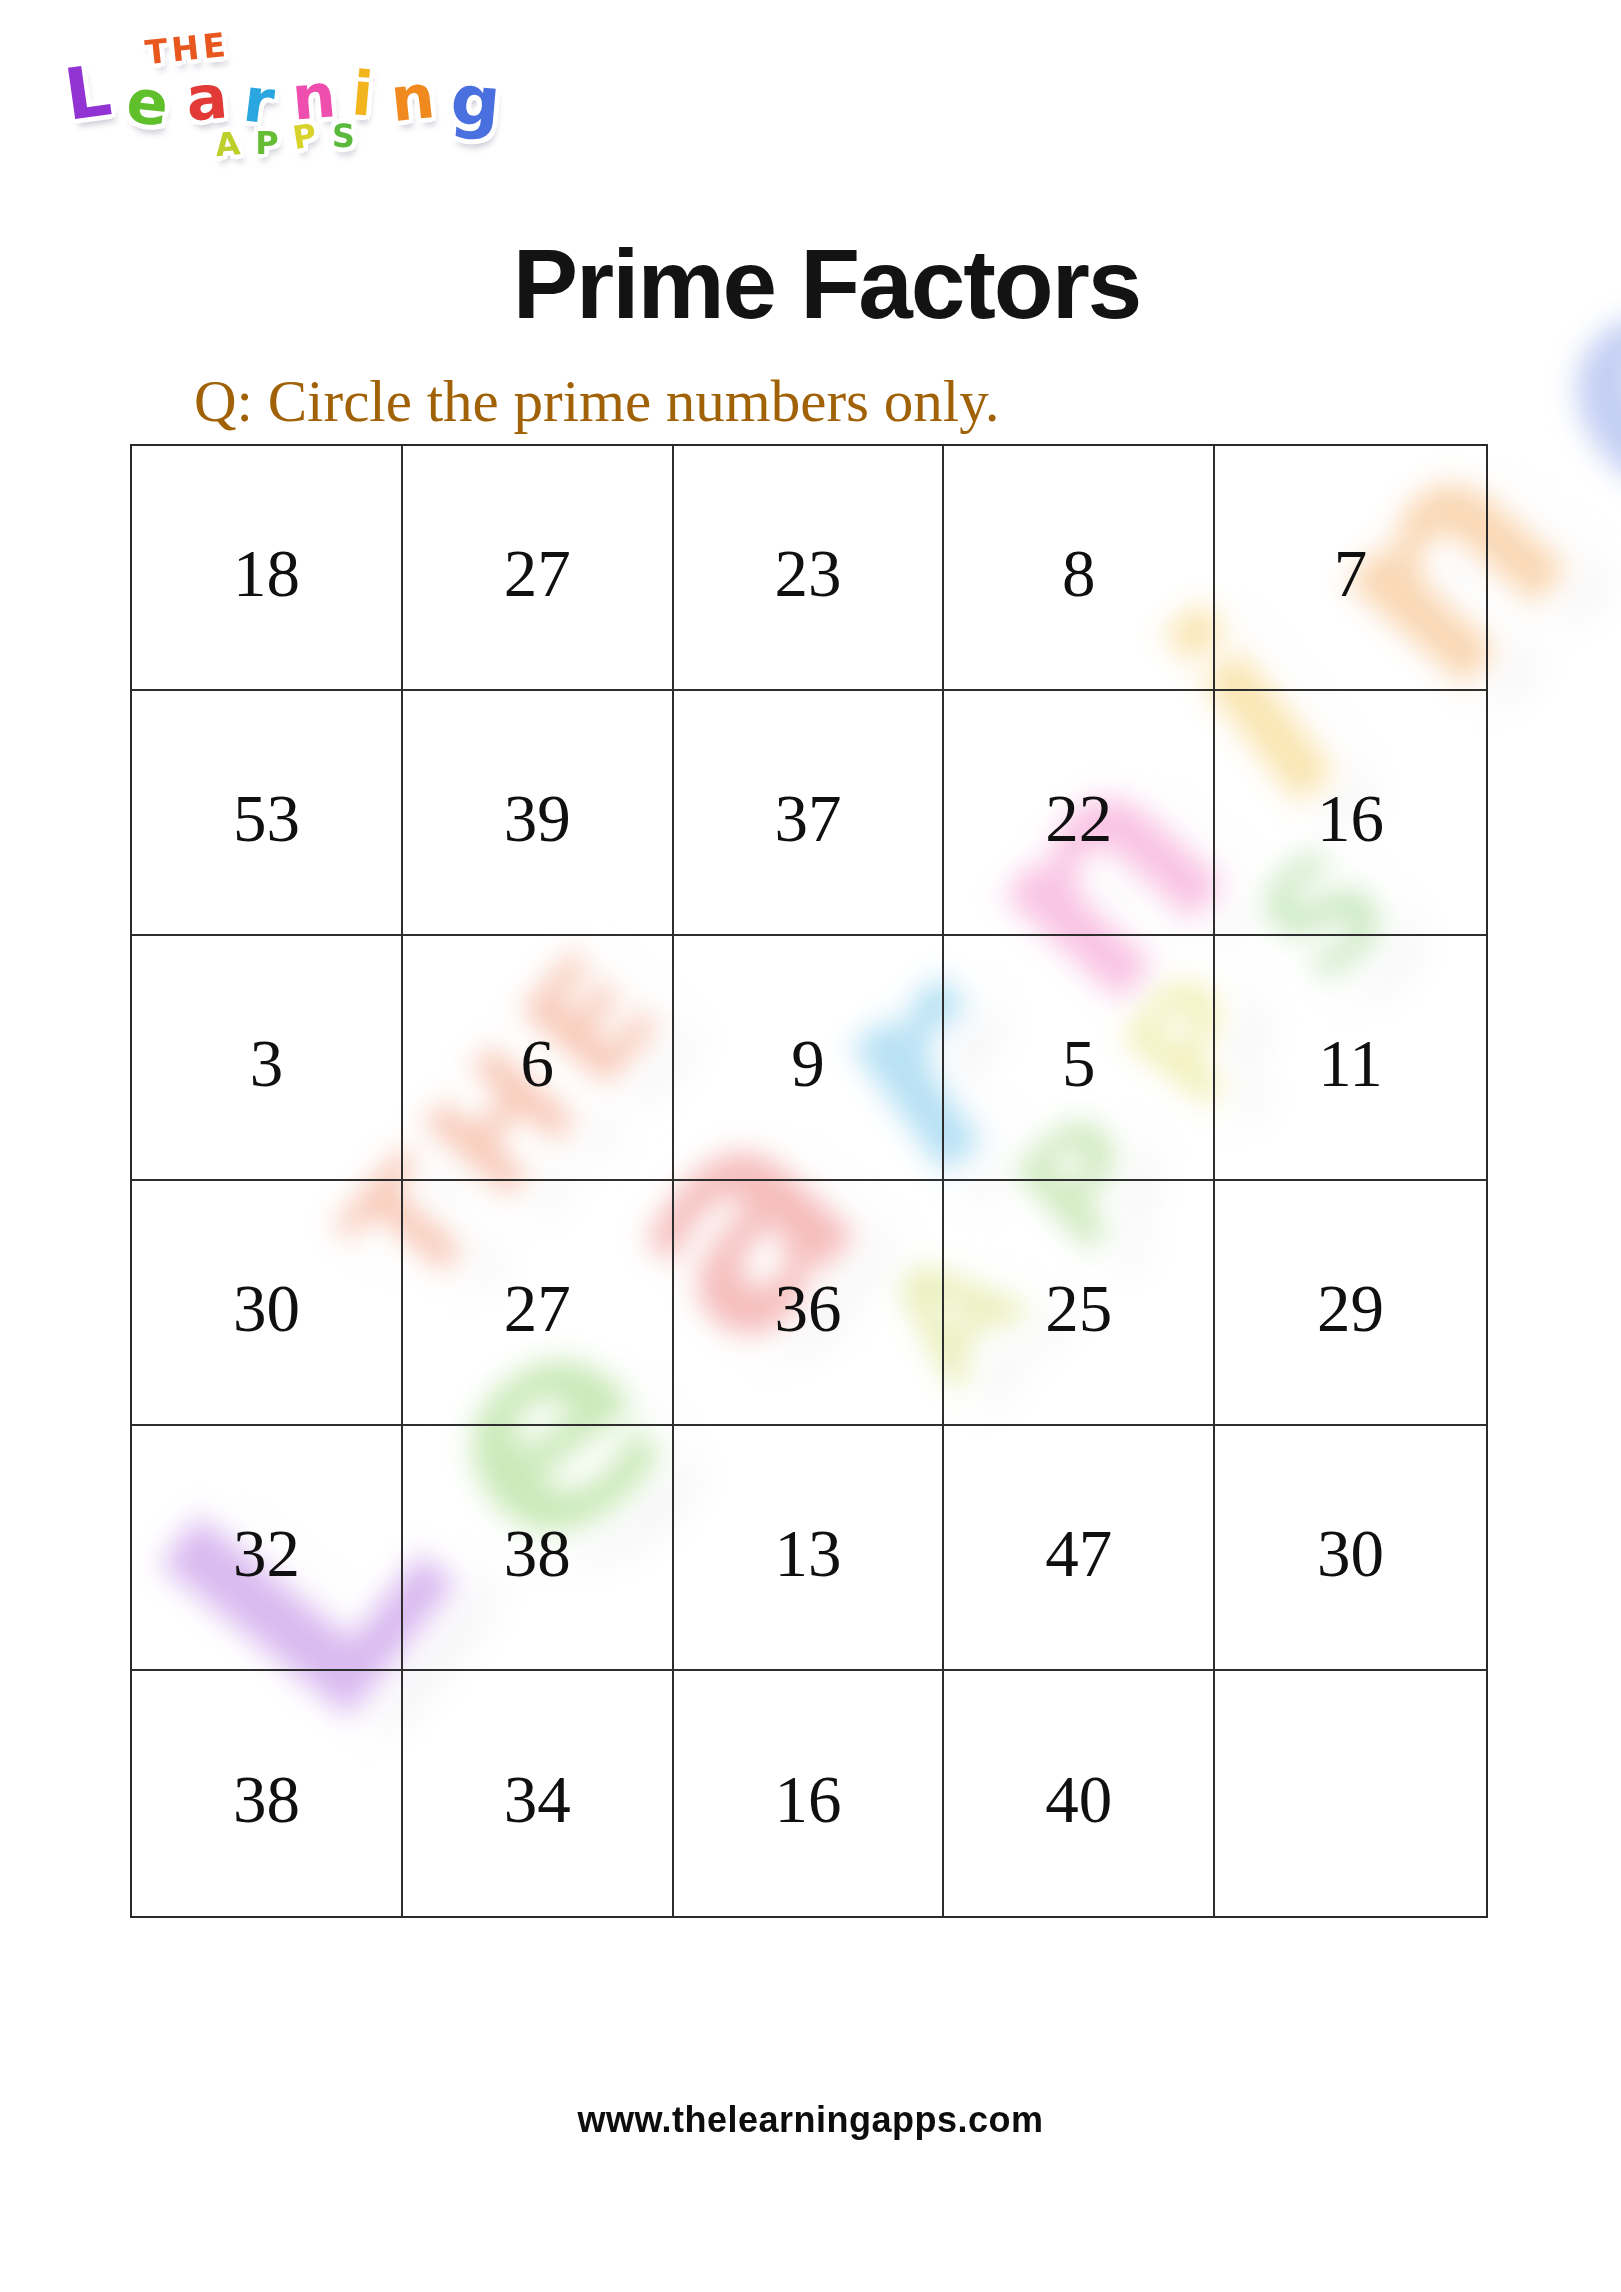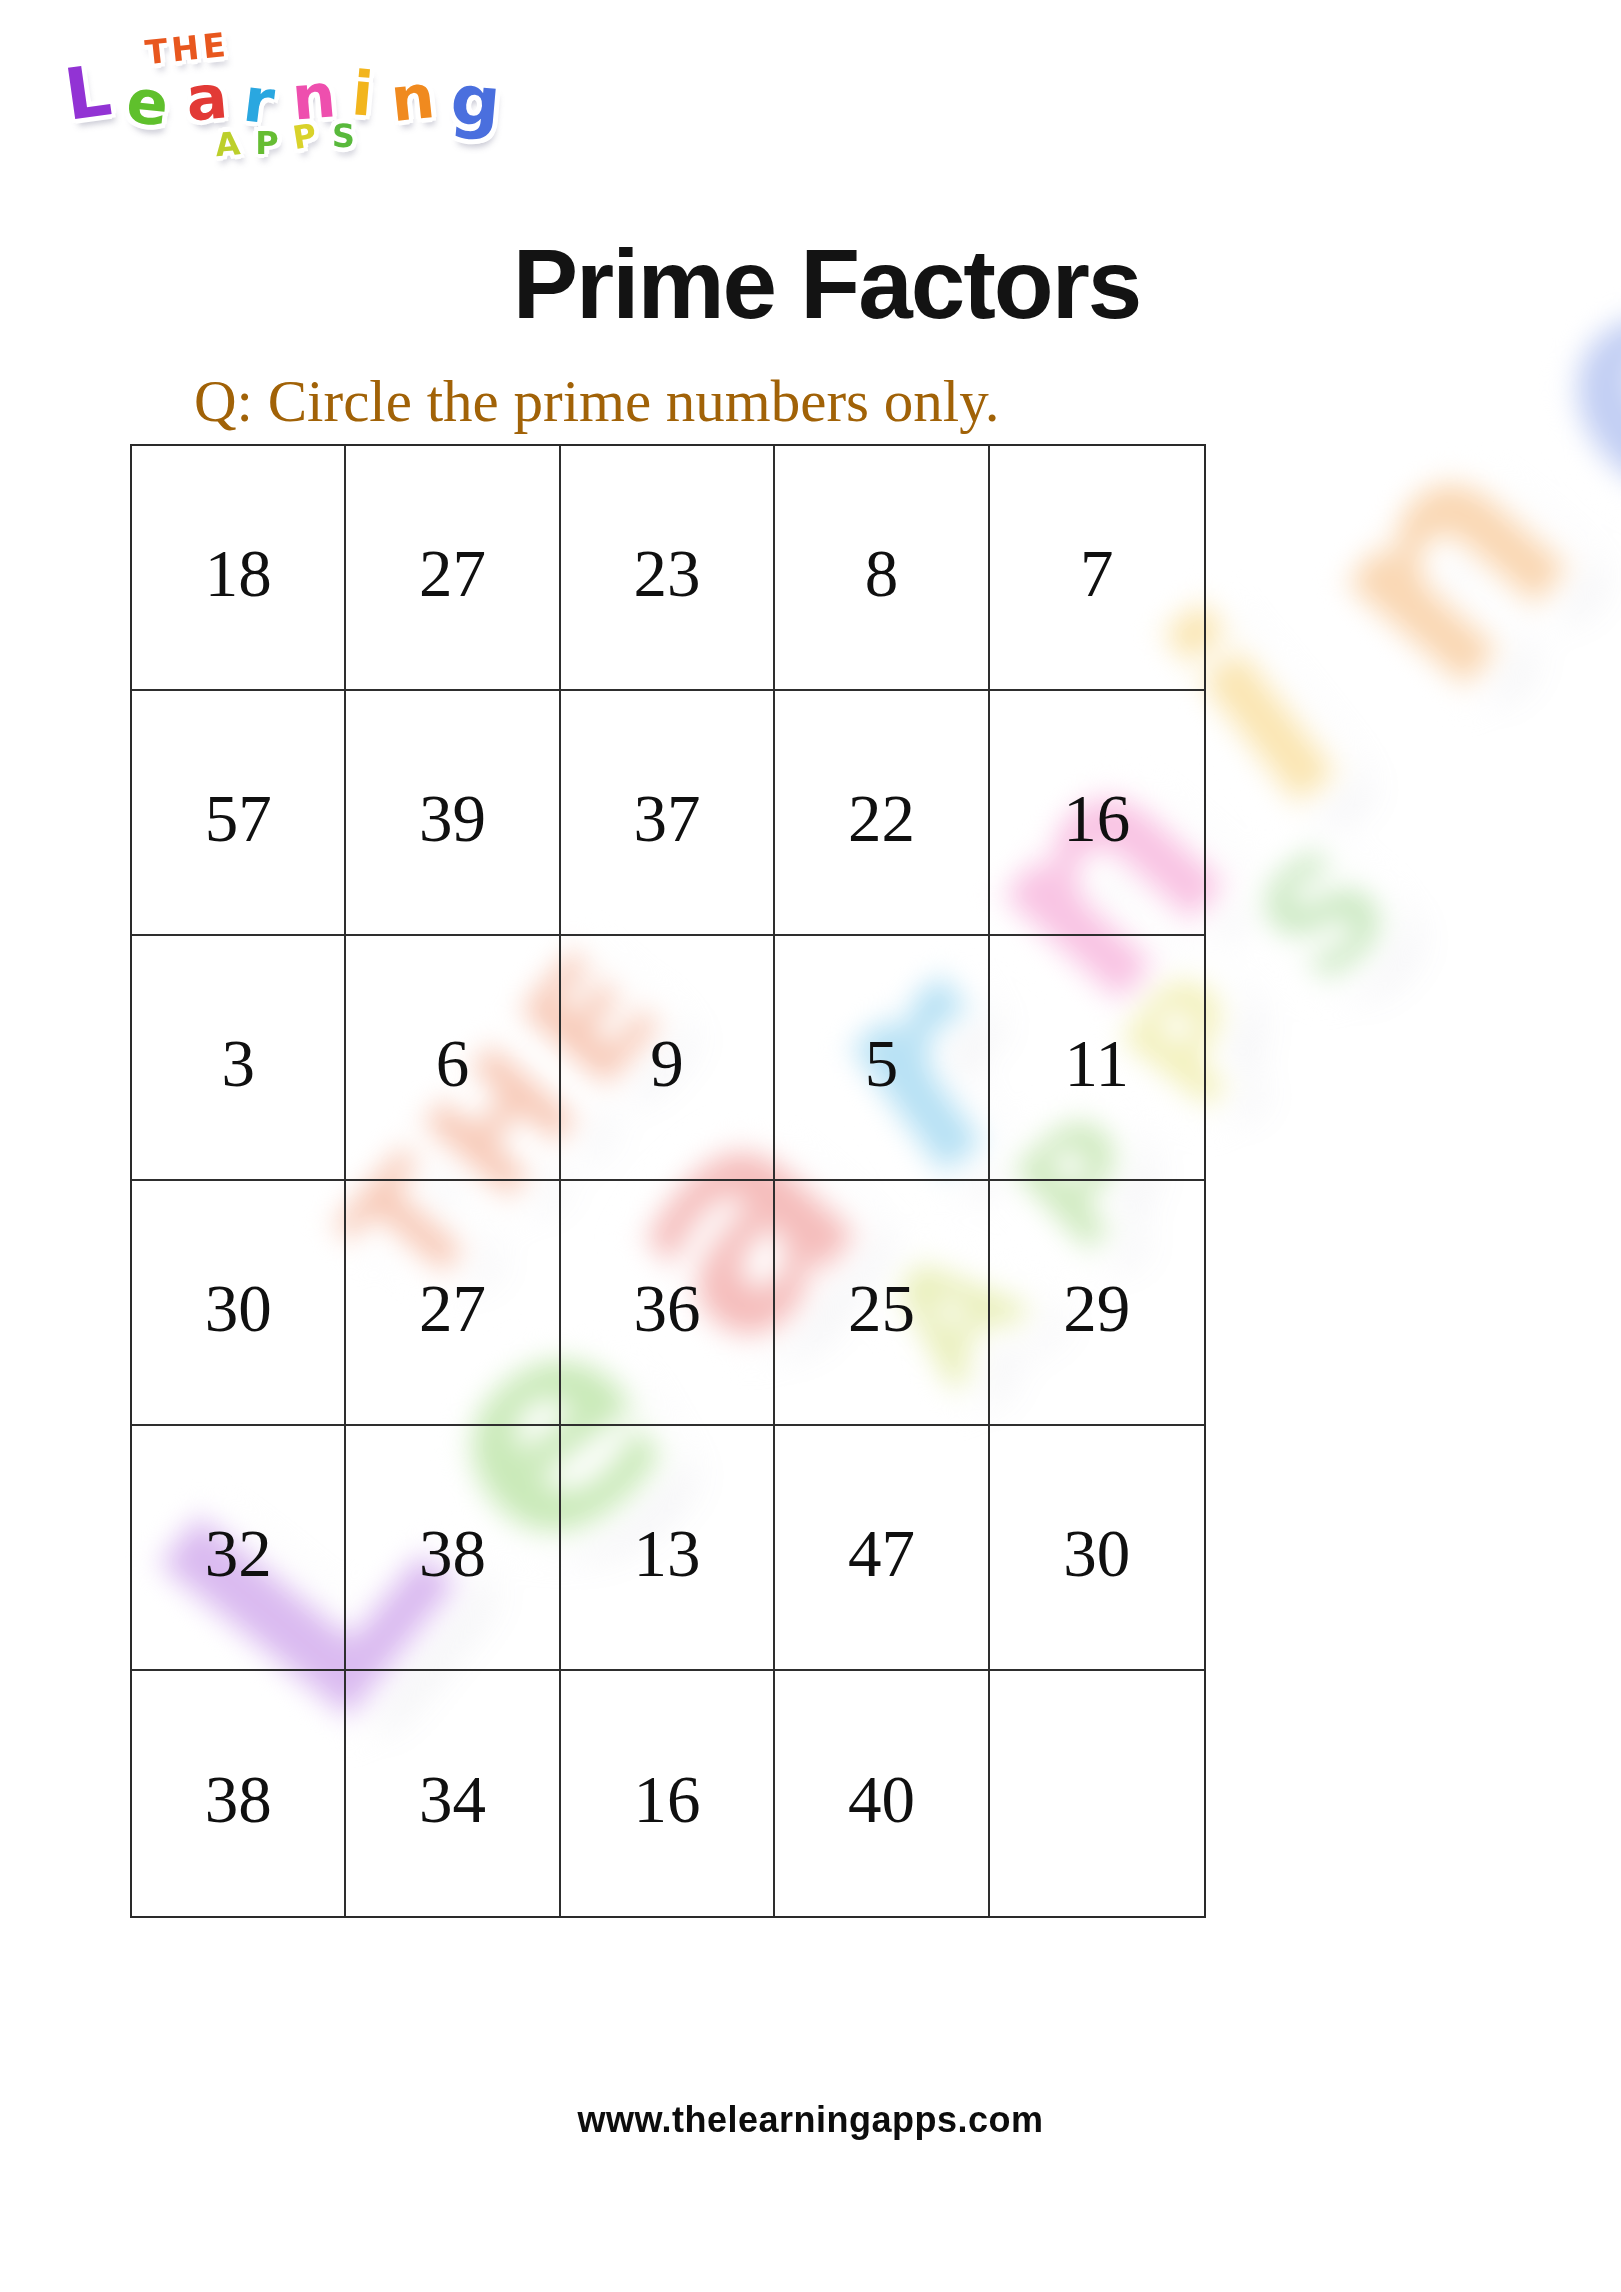--- a/index.html
+++ b/index.html
@@ -64,21 +64,21 @@
     position:absolute;top:367px;left:194px;
     font:400 59px "Liberation Serif",serif;color:#a16207;z-index:2;
   }
   .footer{
     position:absolute;top:2099px;left:0;width:100%;text-align:center;
     font:700 36px "Liberation Sans",sans-serif;letter-spacing:0.5px;color:#0d0d0d;z-index:2;
   }
 
   
   .grid{
-    position:absolute;left:130px;top:444px;width:1076px;height:1474px;
+    position:absolute;left:130px;top:444px;width:1358px;height:1474px;
     box-sizing:border-box;border:2.9px solid #2a2a2a;
     display:grid;grid-template-columns:repeat(5,1fr);grid-template-rows:repeat(6,1fr);
     z-index:2;background:transparent;
   }
   .cell{
     display:flex;align-items:center;justify-content:center;
     box-sizing:border-box;padding-top:11.8px;
     font:400 67px "Liberation Serif",serif;color:#101010;
     border-right:2px solid #2e2e2e;border-bottom:2px solid #2e2e2e;
   }
@@ -133,21 +133,21 @@
 <h1 class="title">Prime Factors</h1>
 
 <div class="question">Q: Circle the prime numbers only.</div>
 
 <div class="grid">
   <div class="cell">18</div>
   <div class="cell">27</div>
   <div class="cell">23</div>
   <div class="cell">8</div>
   <div class="cell">7</div>
-  <div class="cell">57</div>
+  <div class="cell">53</div>
   <div class="cell">39</div>
   <div class="cell">37</div>
   <div class="cell">22</div>
   <div class="cell">16</div>
   <div class="cell">3</div>
   <div class="cell">6</div>
   <div class="cell">9</div>
   <div class="cell">5</div>
   <div class="cell">11</div>
   <div class="cell">30</div>

